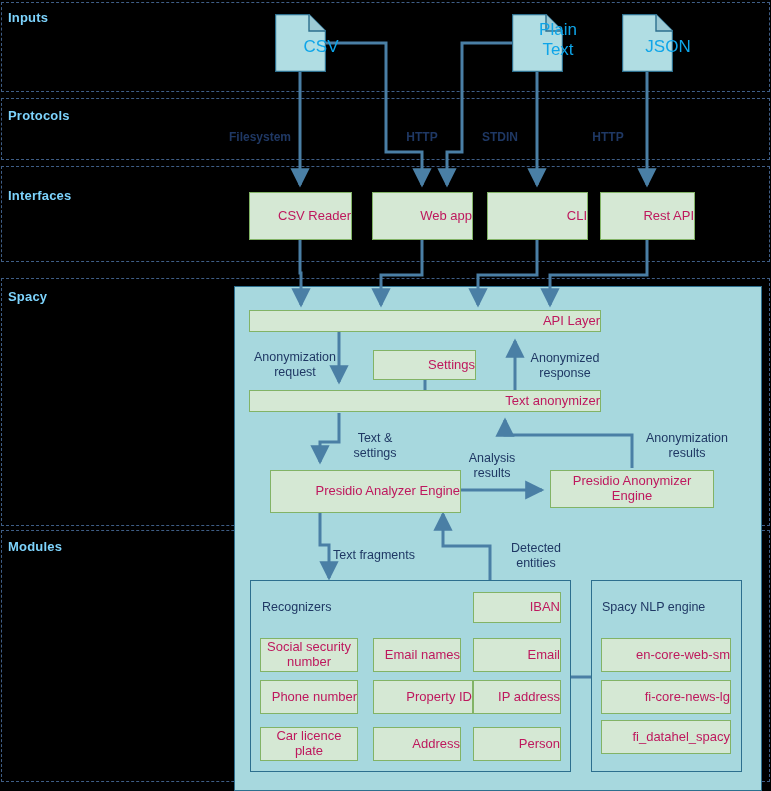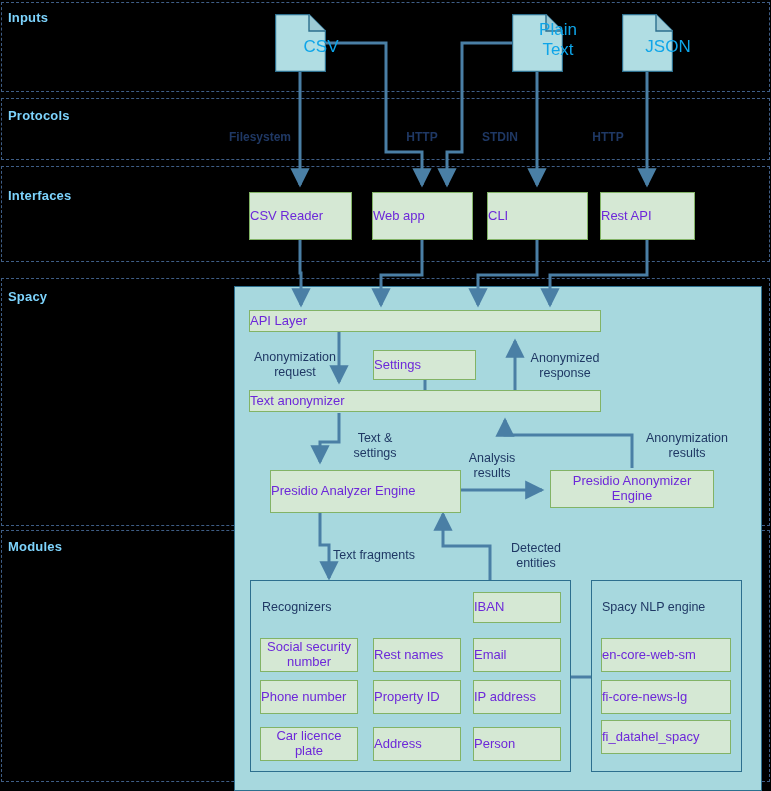--- a/index.html
+++ b/index.html
@@ -10,22 +10,22 @@
   .lane{position:absolute;left:1px;right:1px;border:1px dashed #3f5e86;box-sizing:border-box;}
   .lane-label{position:absolute;font-weight:bold;font-size:13px;color:#7dd3fc;letter-spacing:.2px;}
 
   
   .bluepanel{position:absolute;background:#a7d8de;border:1px solid #2d6f8e;box-sizing:border-box;}
   .innerpanel{position:absolute;background:#a7d8de;border:1px solid #2d6f8e;box-sizing:border-box;}
   .panel-title{position:absolute;font-size:12.5px;color:#1f3864;}
 
   
   .gbox{position:absolute;background:#d5e8d4;border:1px solid #82b366;box-sizing:border-box;
-        display:flex;align-items:center;justify-content:flex-start;text-align:center;
-        font-size:13px;color:#6d28d9;line-height:1.15;}
+        display:flex;align-items:center;justify-content:flex-end;text-align:center;
+        font-size:13px;color:#be185d;line-height:1.15;}
 
   
   .doc{position:absolute;}
   .doc svg{display:block;}
   .doc .doclabel{position:absolute;left:0;right:0;top:0;bottom:0;display:flex;
         align-items:center;justify-content:center;text-align:center;
         font-size:17px;color:#0ea5e9;line-height:1.15;margin-left:41px;}
 
   
   #wires{position:absolute;left:0;top:0;width:771px;height:791px;pointer-events:none;}
@@ -198,30 +198,30 @@
   <div class="panel-title" style="left:262px;top:600px;">Recognizers</div>
 
   <div class="gbox" style="left:473px;top:592px;width:88px;height:31px;">
     <span>IBAN</span>
   </div>
 
   <div class="gbox" style="left:260px;top:638px;width:98px;height:34px;">
     <span>Social security number</span>
   </div>
   <div class="gbox" style="left:373px;top:638px;width:88px;height:34px;">
-    <span>Rest names</span>
+    <span>Email names</span>
   </div>
   <div class="gbox" style="left:473px;top:638px;width:88px;height:34px;">
     <span>Email</span>
   </div>
 
   <div class="gbox" style="left:260px;top:680px;width:98px;height:34px;">
     <span>Phone number</span>
   </div>
-  <div class="gbox" style="left:373px;top:680px;width:88px;height:34px;">
+  <div class="gbox" style="left:373px;top:680px;width:100px;height:34px;">
     <span>Property ID</span>
   </div>
   <div class="gbox" style="left:473px;top:680px;width:88px;height:34px;">
     <span>IP address</span>
   </div>
 
   <div class="gbox" style="left:260px;top:727px;width:98px;height:34px;">
     <span>Car licence plate</span>
   </div>
   <div class="gbox" style="left:373px;top:727px;width:88px;height:34px;">

